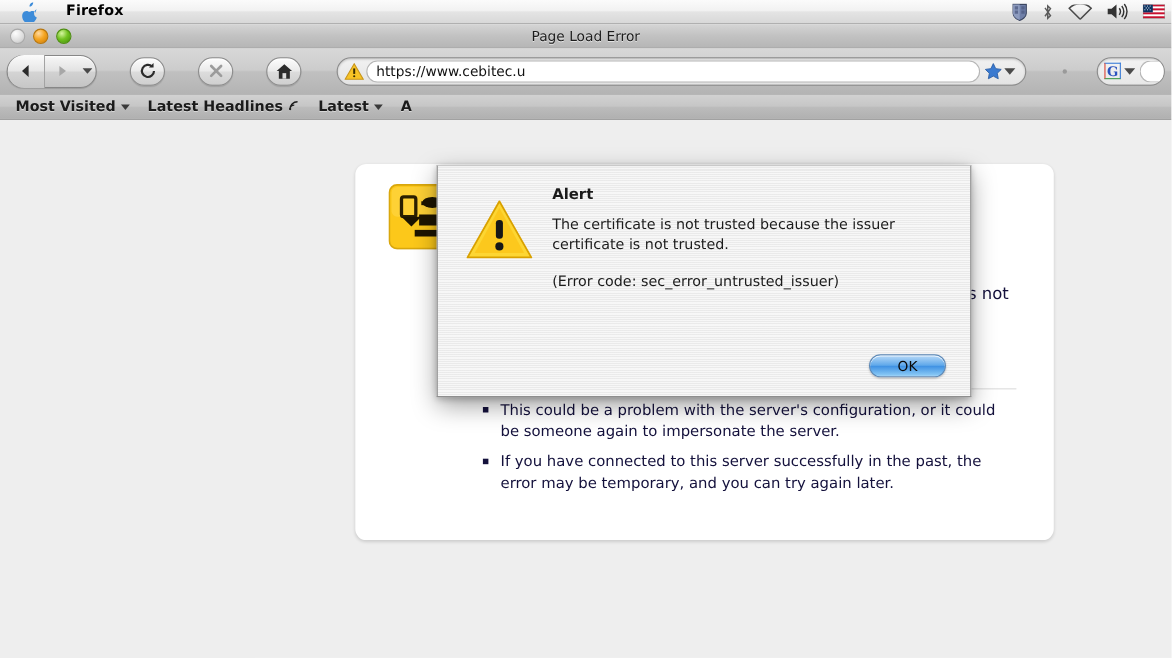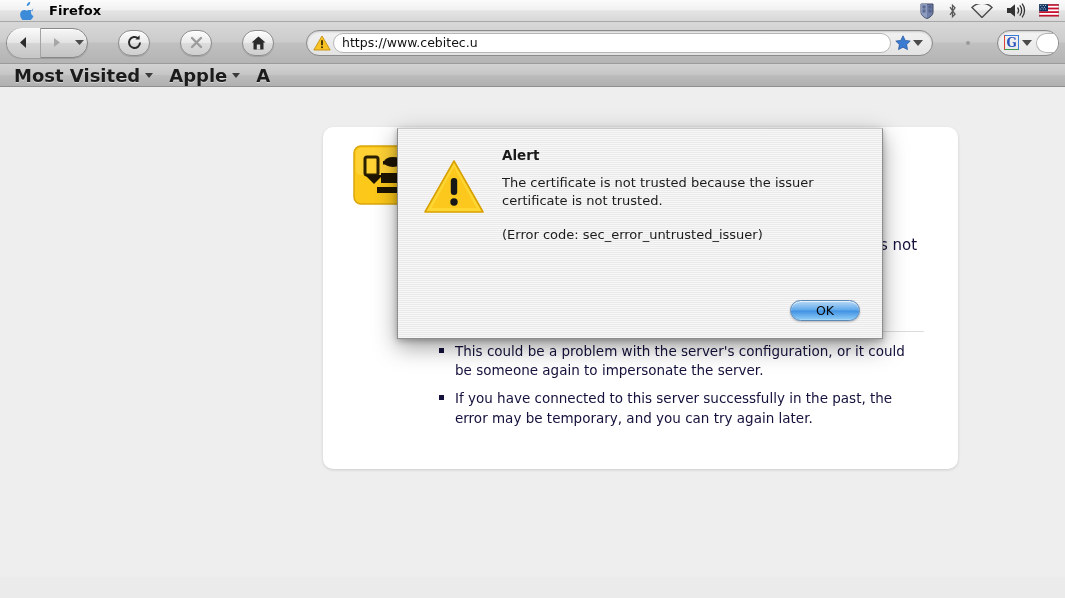--- a/index.html
+++ b/index.html
@@ -17,21 +17,21 @@
     position: absolute; left: 0; top: 0; width: 1065px; height: 22px;
     background: linear-gradient(to bottom, #fbfbfb 0%, #f2f2f2 45%, #e4e4e4 52%, #d8d8d8 100%);
     border-bottom: 1px solid #a8a8a8;
     display: flex; align-items: center;
   }
   .apple-logo {
     width: 26px; margin-left: 14px; display: flex; justify-content: center;
     align-items: center; height: 22px;
   }
   .menu-app-title {
-    font-size: 13px; font-weight: bold; color: #000; margin-left: 9px;
+    font-size: 13px; font-weight: bold; color: #000; margin-left: 20px;
     letter-spacing: .1px;
   }
   .menu-right {
     margin-left: auto; display: flex; align-items: center; gap: 13px;
     padding-right: 6px; height: 22px;
   }
   .menu-right .mi { display: flex; align-items: center; justify-content: center; height: 22px; }
 
   
   .win {
@@ -135,21 +135,21 @@
 
   
   .bookmarks {
     height: 23px; width: 100%;
     background: linear-gradient(to bottom, #d2d2d2 0%, #c6c6c6 48%, #bcbcbc 52%, #b0b0b0 100%);
     border-bottom: 1px solid #8f8f8f;
     display: flex; align-items: center; padding-left: 6px; overflow: hidden;
   }
   .bm {
     display: flex; align-items: center; gap: 5px; padding: 12px 8px; height: 23px;
-    font-size: 18px; font-weight: bold; color: #1b1b1b; white-space: nowrap;
+    font-size: 13px; font-weight: bold; color: #1b1b1b; white-space: nowrap;
     text-shadow: 0 1px 0 rgba(255,255,255,.45);
   }
   .bm-caret { width: 0; height: 0; border-left: 4px solid transparent; border-right: 4px solid transparent; border-top: 5px solid #3a3a3a; }
 
   
   .content {
     position: relative; width: 100%; height: 490px; background: #eeeeee; overflow: hidden;
   }
   .errcard {
     position: absolute; left: 323px; top: 40px; width: 635px; height: 342px;
@@ -269,20 +269,28 @@
               <circle cx="6.6" cy="4.9" r=".5"></circle>
           </g>
           <rect width="20" height="13" fill="none" stroke="#7a7a7a" stroke-width=".6"></rect>
         </svg>
       </span>
     </div>
   </div>
 
   <div class="win">
 
+    <div class="titlebar">
+      <div class="lights">
+        <span class="light close"></span>
+        <span class="light min"></span>
+        <span class="light zoom"></span>
+      </div>
+      <div class="win-title">Page Load Error</div>
+    </div>
 
     <div class="navbar">
 
       <div class="back-fwd">
         <span class="bf-back">
           <svg width="15" height="15" viewBox="0 0 15 15">
               <path d="M10 2L4 7.5 10 13z" fill="#2b2b2b"></path>
             </svg>
         </span>
         <span class="bf-fwd">
@@ -344,21 +352,30 @@
         <span class="search-field" title="Google"></span>
       </div>
     </div>
 
     <div class="bookmarks">
       <span class="bm">
         <span>Most Visited</span>
         <span class="bm-caret"></span>
       </span>
       <span class="bm">
-        <span>Apple</span>
+        <span>Latest Headlines</span>
+        <span>
+          <svg width="11" height="11" viewBox="0 0 11 11">
+            <path d="M1.5 9.5c0-4 3-7 7-7M1.5 9.5c0-2.3 1.7-4 4-4" fill="none" stroke="#1b1b1b" stroke-width="1.2"></path>
+            <circle cx="1.8" cy="9.2" r="1" fill="#1b1b1b"></circle>
+          </svg>
+        </span>
+      </span>
+      <span class="bm">
+        <span>Latest</span>
         <span class="bm-caret"></span>
       </span>
       <span class="bm">
         <span>A</span>
       </span>
     </div>
 
     <div class="content">
 
       <div class="errcard">

